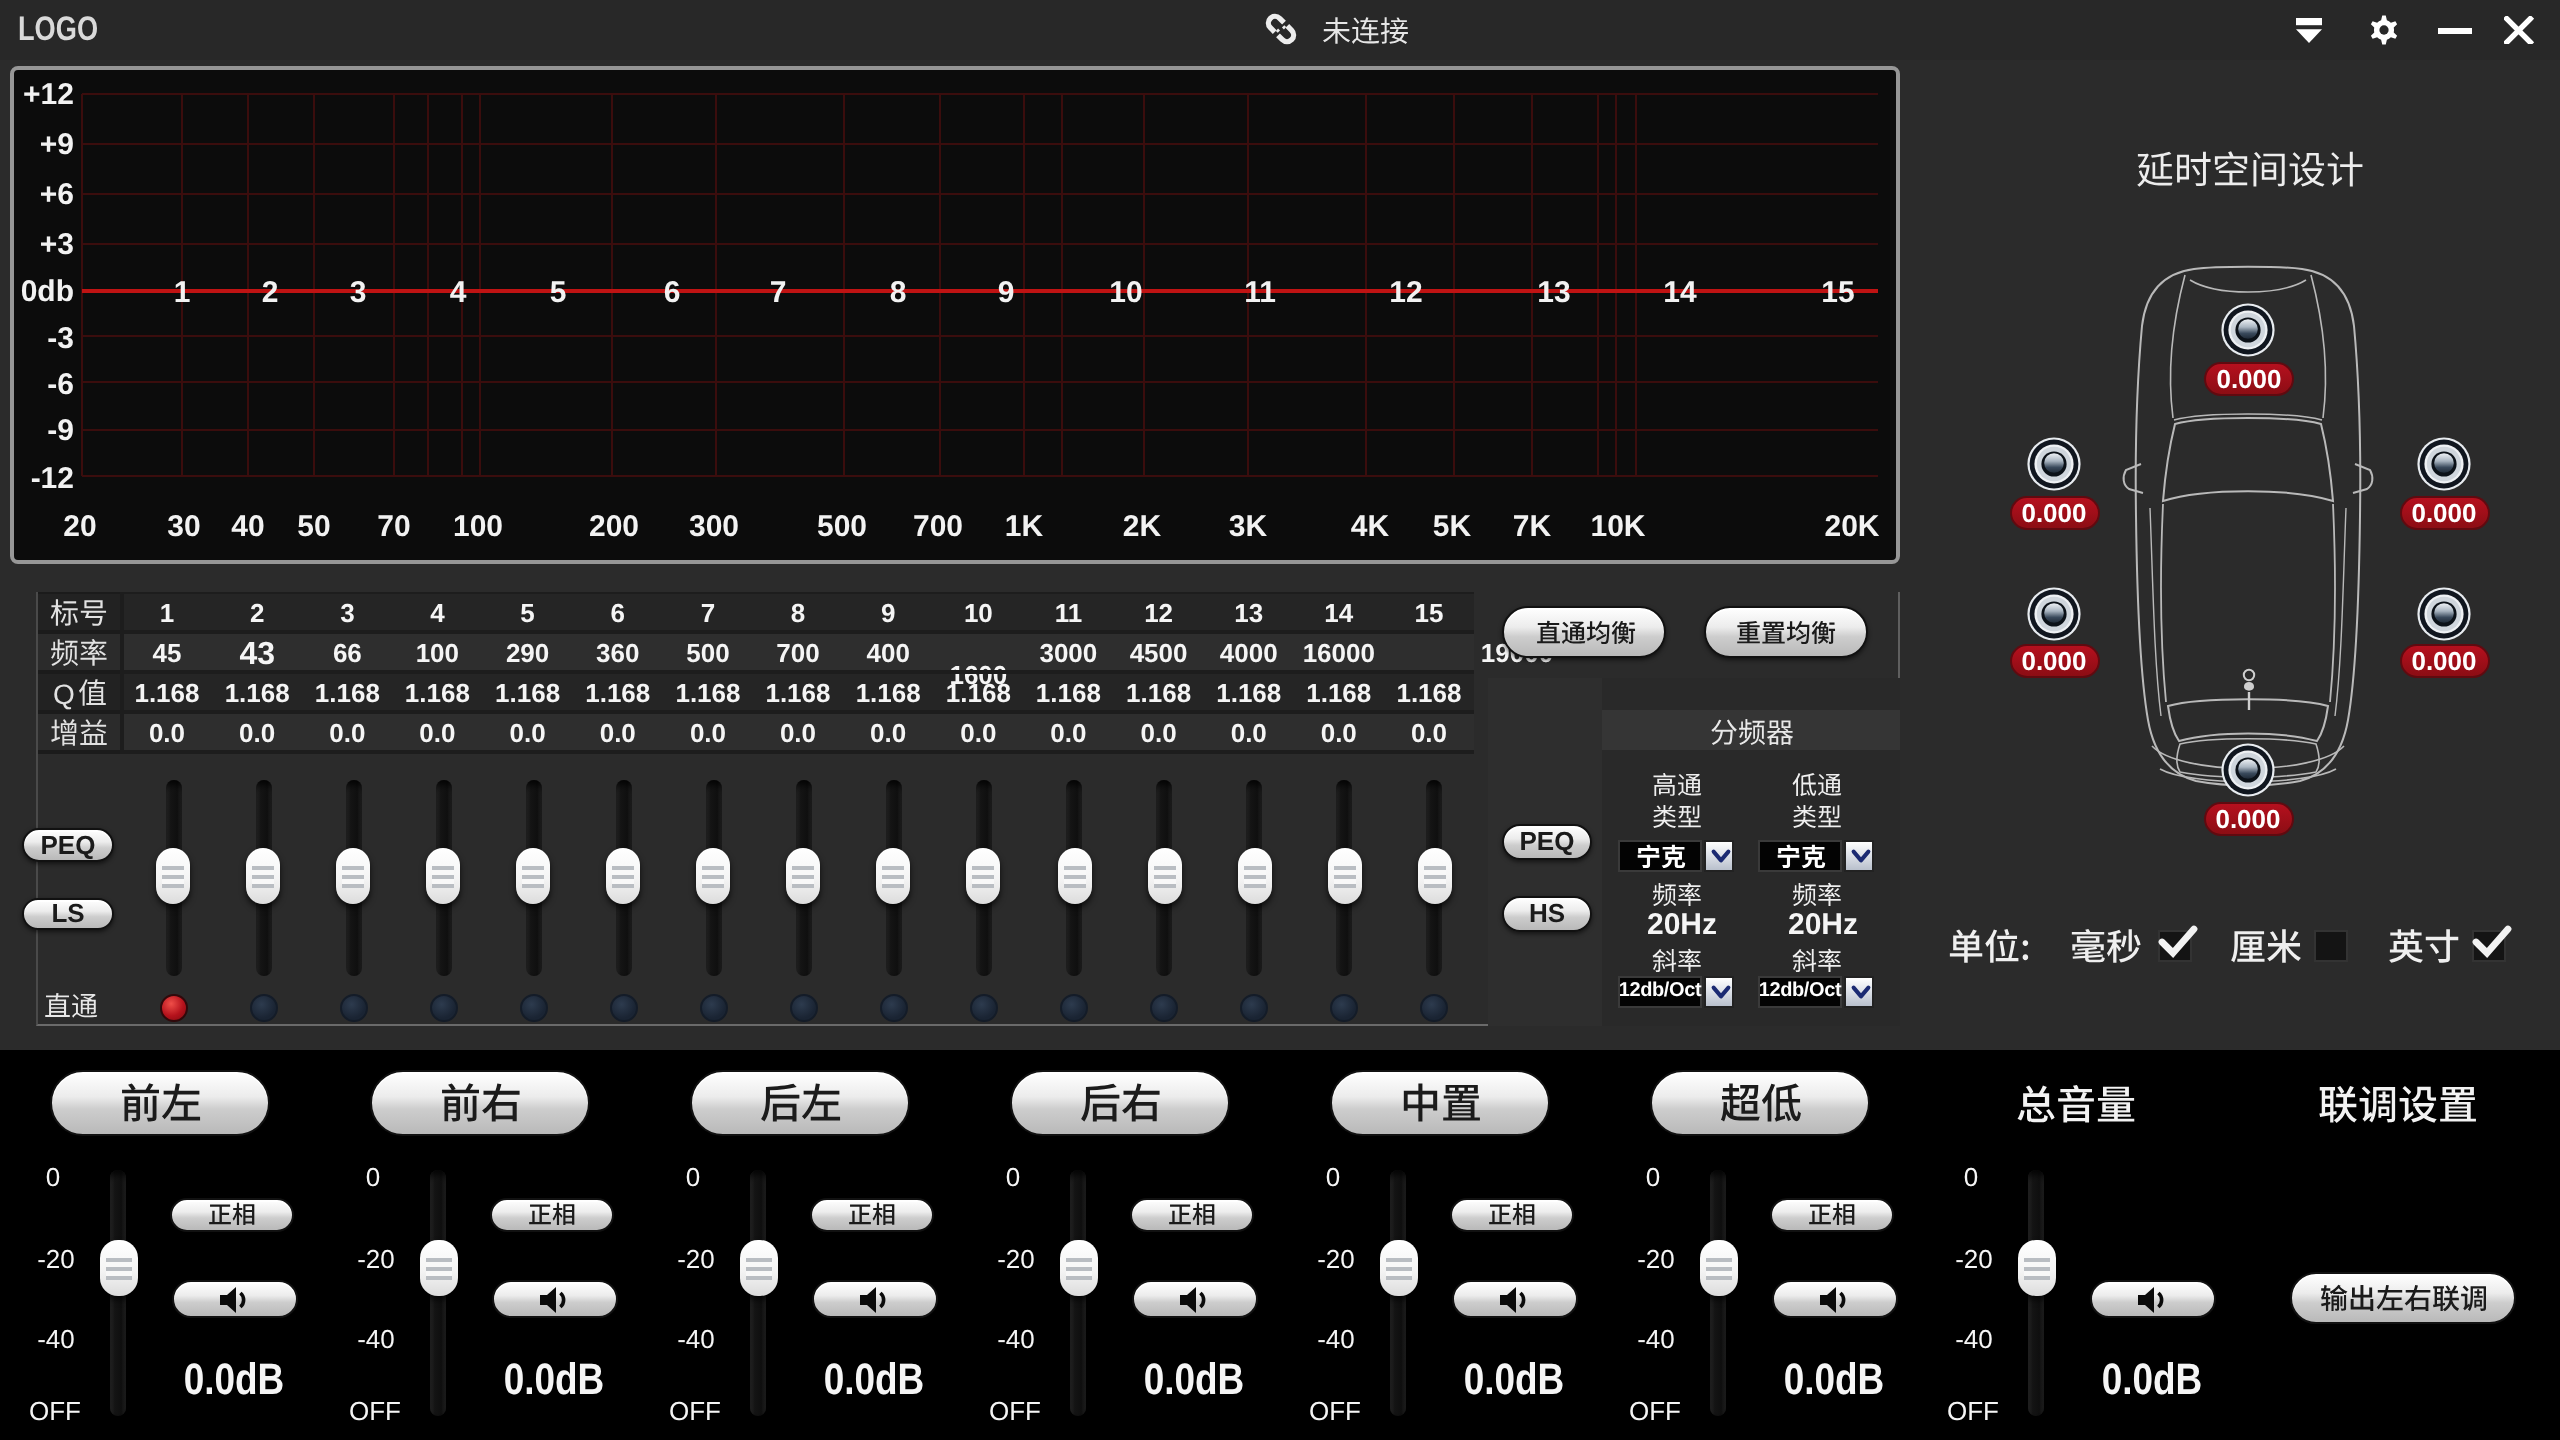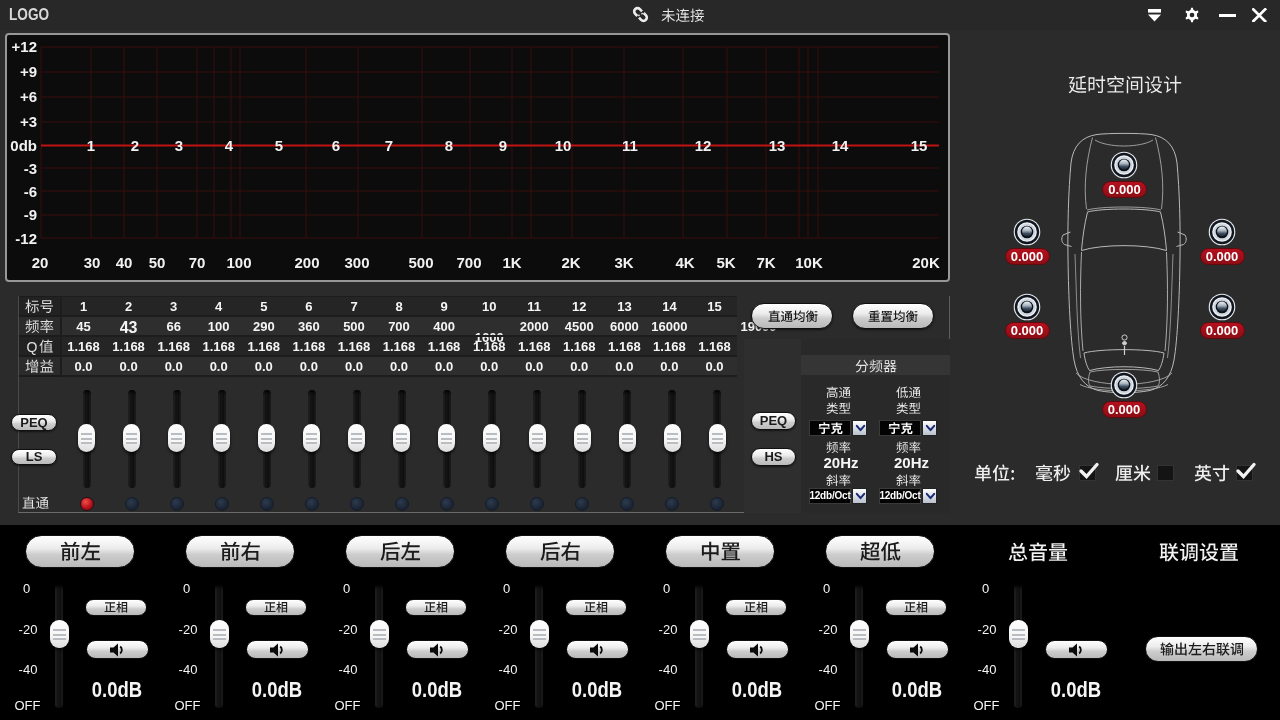--- a/index.html
+++ b/index.html
@@ -154,23 +154,23 @@
 <div class="wtxt" style="left:61.5px;top:319px;width:44px;text-align:center;font-size:13px;font-weight:bold;">45</div>
 <div class="wtxt" style="left:106.6px;top:319px;width:44px;text-align:center;font-size:16px;font-weight:bold;">43</div>
 <div class="wtxt" style="left:151.7px;top:319px;width:44px;text-align:center;font-size:13px;font-weight:bold;">66</div>
 <div class="wtxt" style="left:196.7px;top:319px;width:44px;text-align:center;font-size:13px;font-weight:bold;">100</div>
 <div class="wtxt" style="left:241.8px;top:319px;width:44px;text-align:center;font-size:13px;font-weight:bold;">290</div>
 <div class="wtxt" style="left:286.9px;top:319px;width:44px;text-align:center;font-size:13px;font-weight:bold;">360</div>
 <div class="wtxt" style="left:332.0px;top:319px;width:44px;text-align:center;font-size:13px;font-weight:bold;">500</div>
 <div class="wtxt" style="left:377.0px;top:319px;width:44px;text-align:center;font-size:13px;font-weight:bold;">700</div>
 <div class="wtxt" style="left:422.1px;top:319px;width:44px;text-align:center;font-size:13px;font-weight:bold;">400</div>
 <div class="wtxt" style="left:467.2px;top:330px;width:44px;text-align:center;font-size:13px;font-weight:bold;">1600</div>
-<div class="wtxt" style="left:512.2px;top:319px;width:44px;text-align:center;font-size:13px;font-weight:bold;">2000</div>
+<div class="wtxt" style="left:512.2px;top:319px;width:44px;text-align:center;font-size:13px;font-weight:bold;">3000</div>
 <div class="wtxt" style="left:557.3px;top:319px;width:44px;text-align:center;font-size:13px;font-weight:bold;">4500</div>
-<div class="wtxt" style="left:602.4px;top:319px;width:44px;text-align:center;font-size:13px;font-weight:bold;">6000</div>
+<div class="wtxt" style="left:602.4px;top:319px;width:44px;text-align:center;font-size:13px;font-weight:bold;">4000</div>
 <div class="wtxt" style="left:647.4px;top:319px;width:44px;text-align:center;font-size:13px;font-weight:bold;">16000</div>
 <div class="wtxt" style="left:692.5px;top:319px;width:44px;text-align:center;font-size:13px;font-weight:bold;margin-left:44px;">19000</div>
 <div class="wtxt" style="left:25px;top:339px;width:14px;text-align:center;font-size:14px;color:#f0f0f0;">Q</div>
 <svg style="position:absolute;left:38.8px;top:338.8px;" width="14.5" height="14.5" viewBox="0 -880 1000 1000">
     <g transform="scale(1,-1)">
       <path d="M599 840C596 810 591 774 586 738H329V671H574C568 637 562 605 555 578H382V14H286V-51H958V14H869V578H623C631 605 639 637 646 671H928V738H661L679 835ZM450 14V97H799V14ZM450 379H799V293H450ZM450 435V519H799V435ZM450 239H799V152H450ZM264 839C211 687 124 538 32 440C45 422 66 383 74 366C103 398 132 435 159 475V-80H229V589C269 661 304 739 333 817Z" fill="#f0f0f0"></path>
     </g>
   </svg>
 <div class="wtxt" style="left:61.5px;top:339px;width:44px;text-align:center;font-size:13px;font-weight:bold;">1.168</div>
 <div class="wtxt" style="left:106.6px;top:339px;width:44px;text-align:center;font-size:13px;font-weight:bold;">1.168</div>

